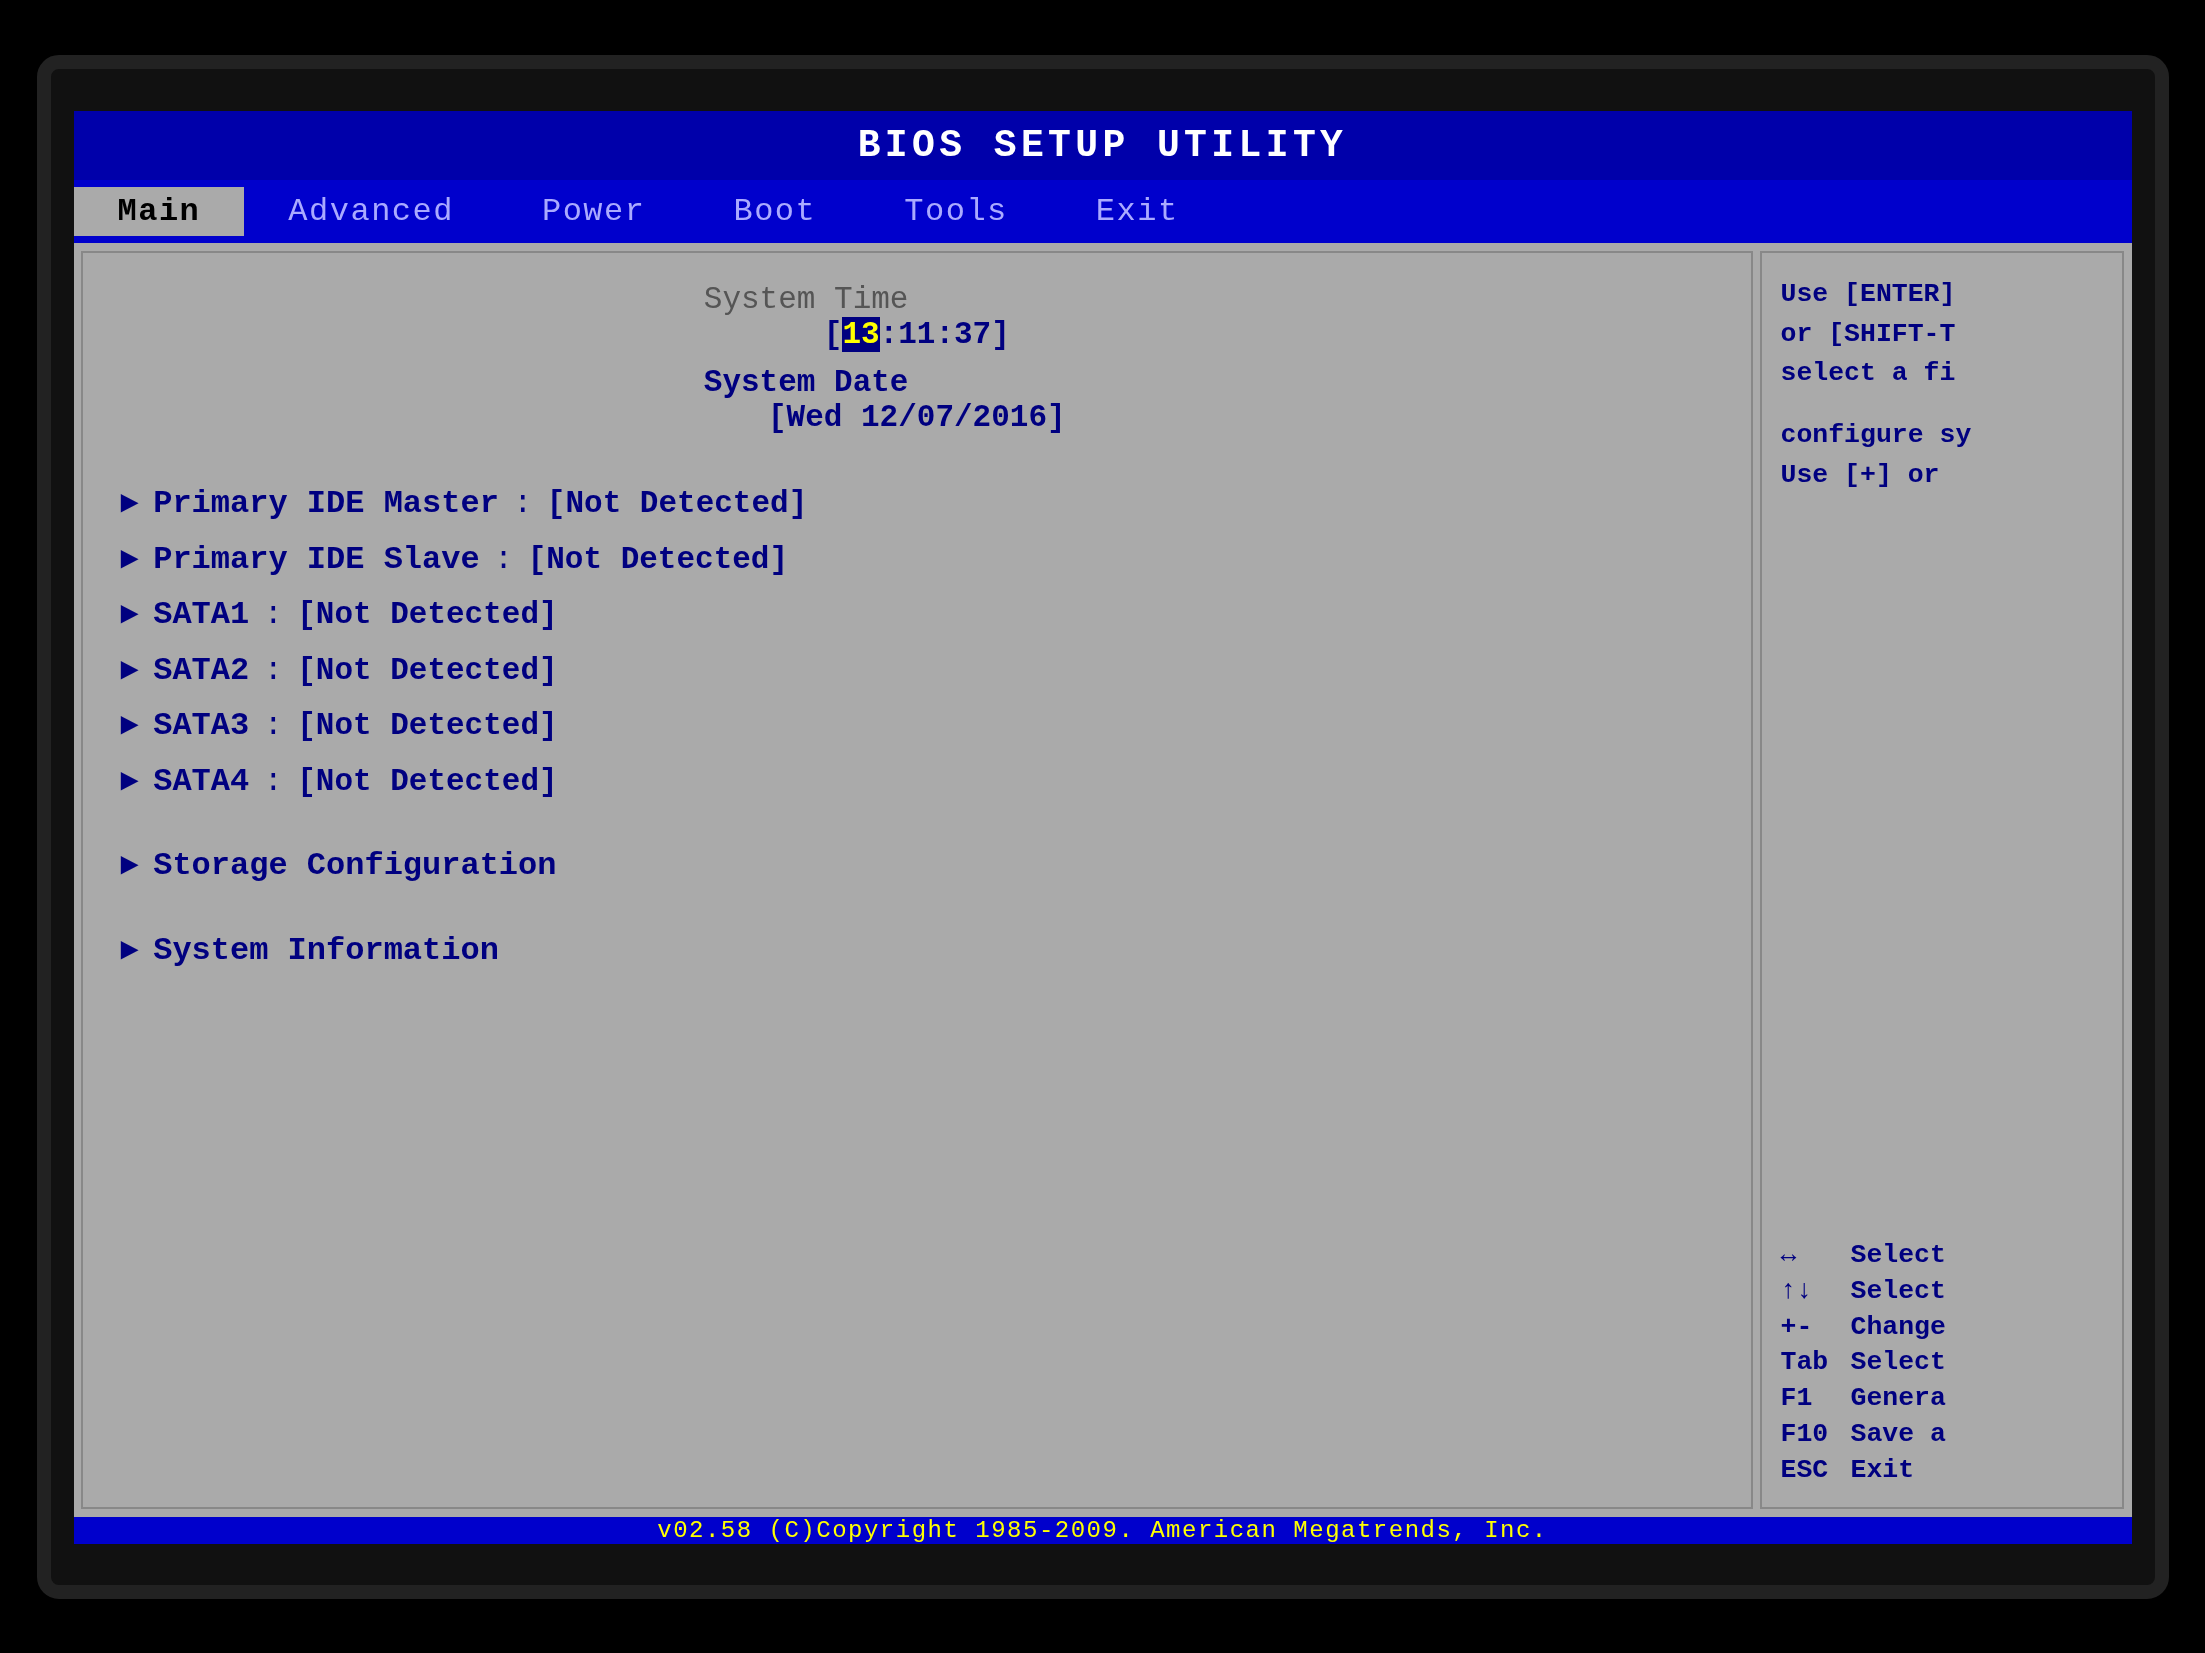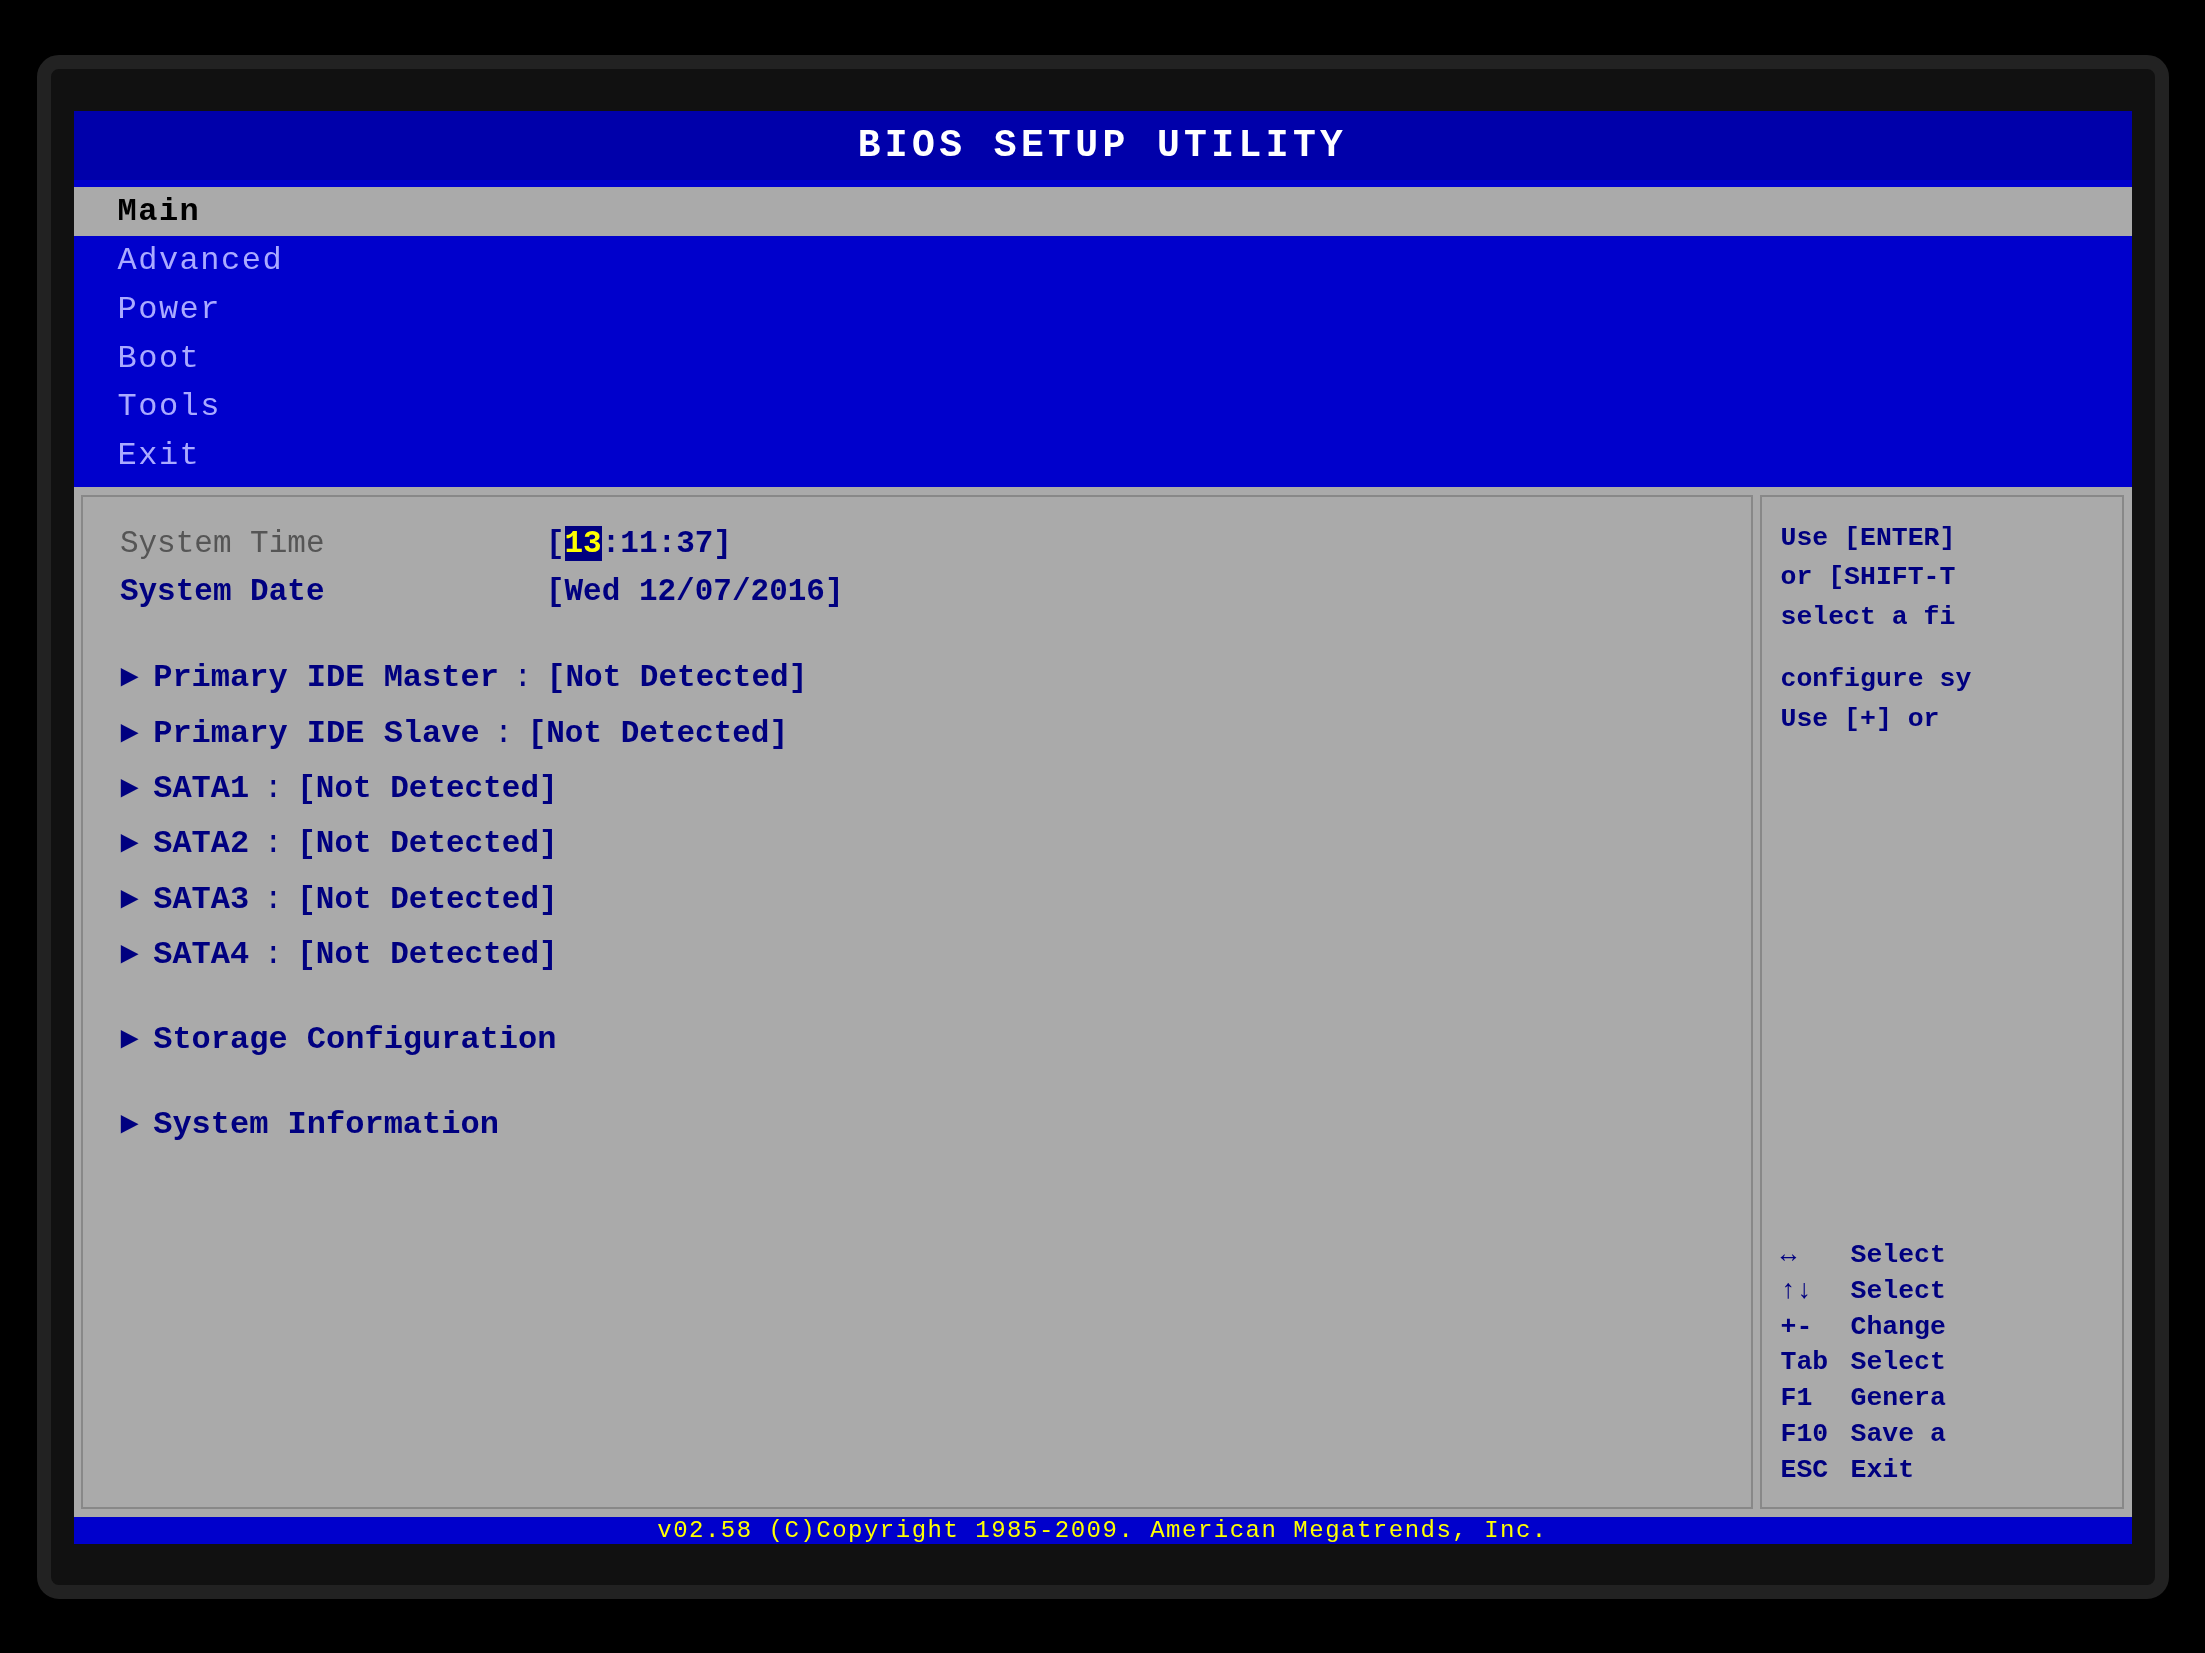--- a/index.html
+++ b/index.html
@@ -55,21 +55,21 @@
       font-size: 38px;
       font-weight: bold;
       letter-spacing: 4.4px;
       font-family: 'Courier New', Courier, monospace;
     }
 
     
     .menu-bar {
       background: #0000cc;
       display: flex;
-      flex-direction: column;
+      flex-direction: row;
       padding: 7.4px 0;
     }
 
     .menu-item {
       color: #aaaaff;
       font-size: 32px;
       padding: 5.9px 44px;
       font-family: 'Courier New', Courier, monospace;
       cursor: pointer;
       letter-spacing: 1.5px;
@@ -96,20 +96,21 @@
       margin: 7.4px;
       margin-right: 3.7px;
       padding: 29px 37px;
       display: flex;
       flex-direction: column;
       gap: 7.4px;
     }
 
     .field-row {
       display: flex;
+      flex-direction: column;
       align-items: center;
       margin-bottom: 5.9px;
     }
 
     .field-label {
       color: #555;
       font-size: 31px;
       font-family: 'Courier New', Courier, monospace;
       min-width: 426px;
       font-weight: normal;

